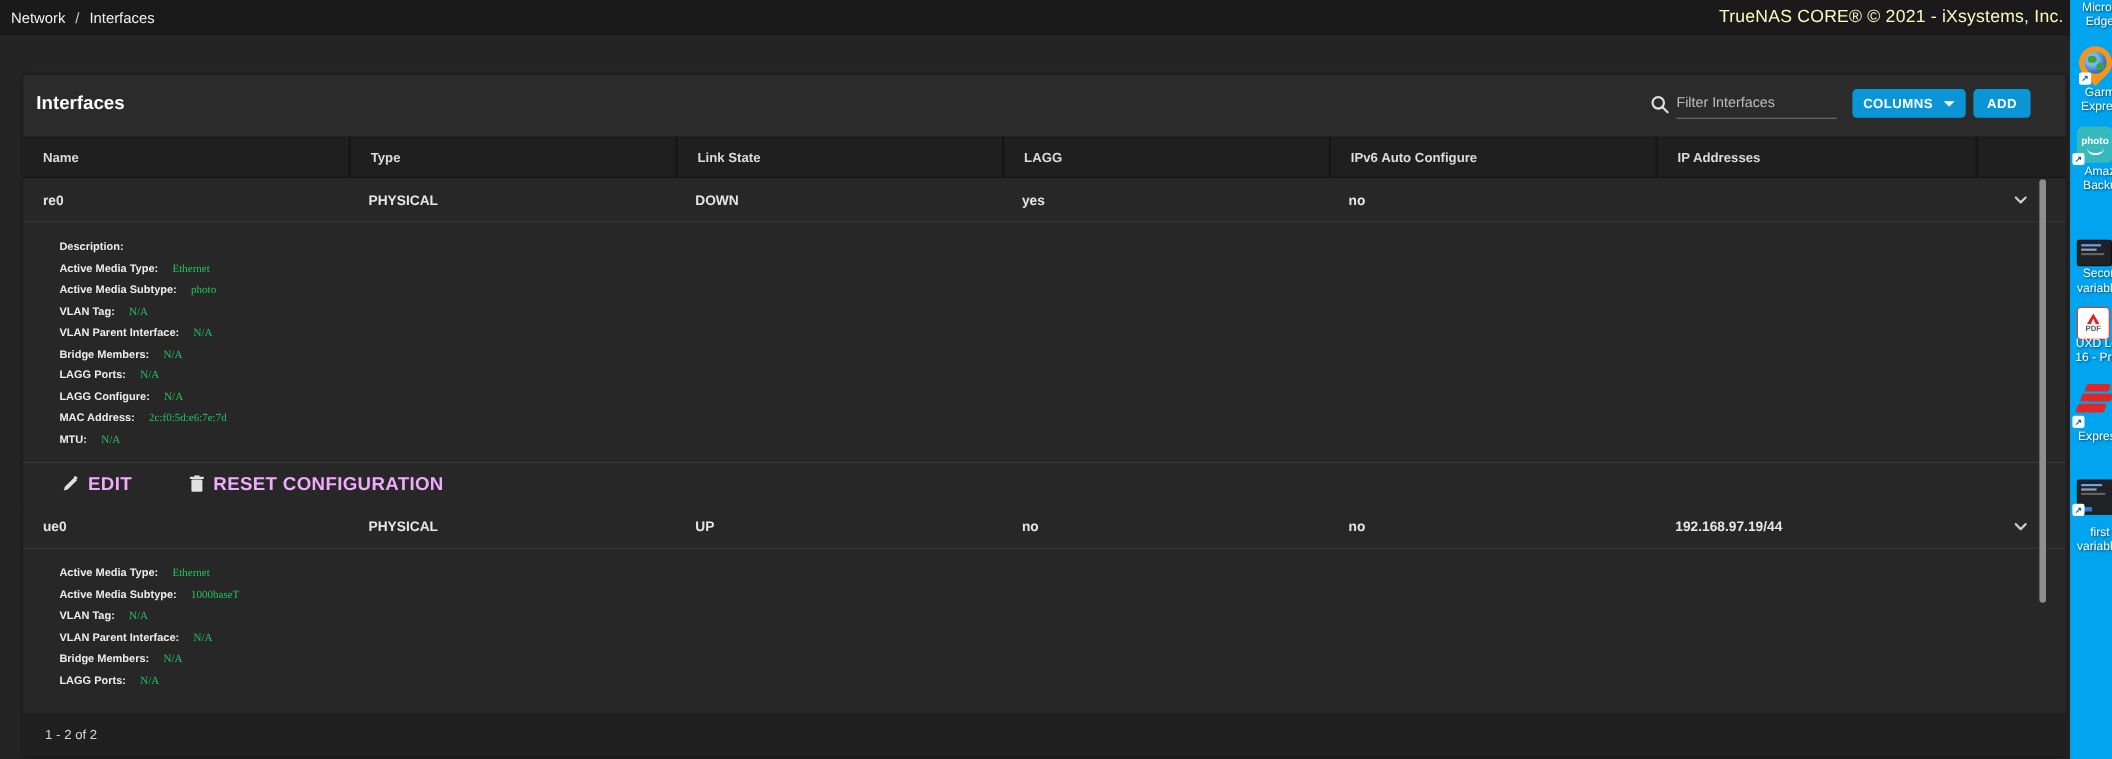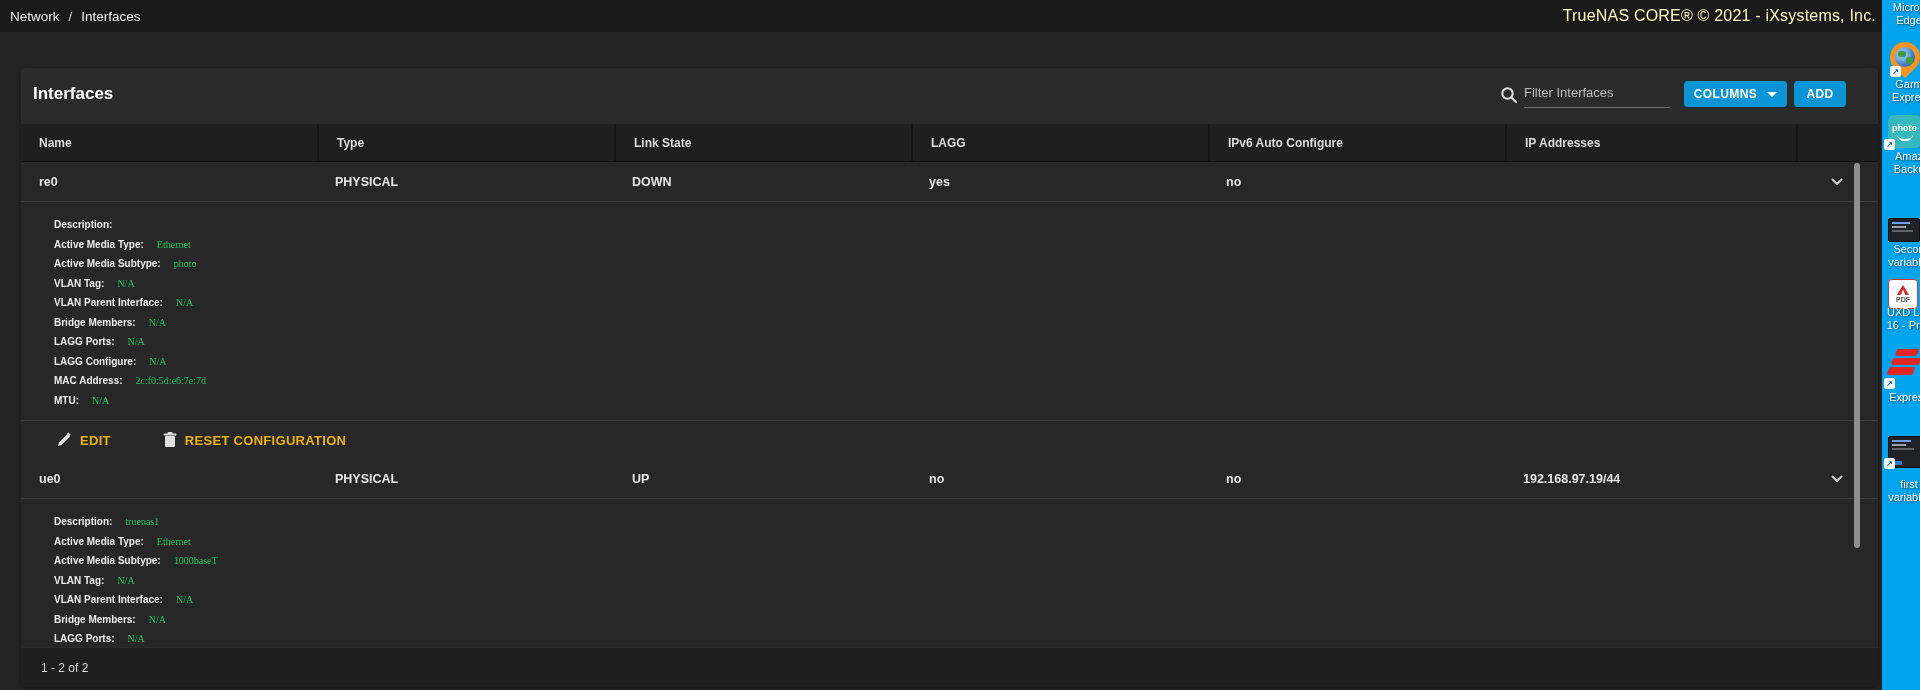--- a/index.html
+++ b/index.html
@@ -50,22 +50,22 @@
   .b-bot{border-bottom:1px solid #3a3a3a;font-weight:bold;}
 
   .details{background:#272727;padding:13px 0 0 33px;font-size:10px;}
   .dline{line-height:19.5px;white-space:nowrap;}
   .dline .lbl{font-weight:bold;color:#eeeeee;}
   .dline .val{color:#22c55e;margin-left:13px;font-family:Liberation Serif, serif;}
   .details-1{height:219px;border-bottom:1px solid #3a3a3a;}
   .details-2{height:148px;overflow:hidden;}
 
   .actions{height:38px;display:flex;align-items:center;background:#272727;padding-left:29px;}
-  .act-btn{display:flex;align-items:center;gap:8px;background:none;border:none;color:#eab308;
-           font-weight:bold;font-size:13px;letter-spacing:.3px;cursor:pointer;
+  .act-btn{display:flex;align-items:center;gap:8px;background:none;border:none;color:#f0abfc;
+           font-weight:bold;font-size:17px;letter-spacing:.3px;cursor:pointer;
            font-family:"Liberation Sans",sans-serif;}
   .act-btn + .act-btn{margin-left:40px;}
 
   .paginator{position:absolute;left:0;bottom:0;width:100%;height:39px;background:#1f1f1f;
              display:flex;align-items:center;padding-left:20px;font-size:12px;color:#d6d6d6;}
 
   .sb-thumb{position:absolute;left:1833px;top:95px;width:6px;height:385px;background:#8f8f8f;
             border-radius:3px;cursor:grab;}
 
   
@@ -203,21 +203,20 @@
           <div>no</div>
           <div>192.168.97.19/44</div>
           <div class="chev-cell">
             <svg width="12" height="8" viewBox="0 0 12 8">
               <polyline points="1.5,1.5 6,6 10.5,1.5" fill="none" stroke="#cccccc" stroke-width="2" stroke-linecap="round" stroke-linejoin="round"></polyline>
             </svg>
           </div>
         </div>
 
         <div class="details details-2">
-          <div class="dline"><span class="lbl">Description:</span><span class="val">truenas1</span></div>
           <div class="dline"><span class="lbl">Active Media Type:</span><span class="val">Ethernet</span></div>
           <div class="dline"><span class="lbl">Active Media Subtype:</span><span class="val">1000baseT</span></div>
           <div class="dline"><span class="lbl">VLAN Tag:</span><span class="val">N/A</span></div>
           <div class="dline"><span class="lbl">VLAN Parent Interface:</span><span class="val">N/A</span></div>
           <div class="dline"><span class="lbl">Bridge Members:</span><span class="val">N/A</span></div>
           <div class="dline"><span class="lbl">LAGG Ports:</span><span class="val">N/A</span></div>
         </div>
 
       </div>
 

